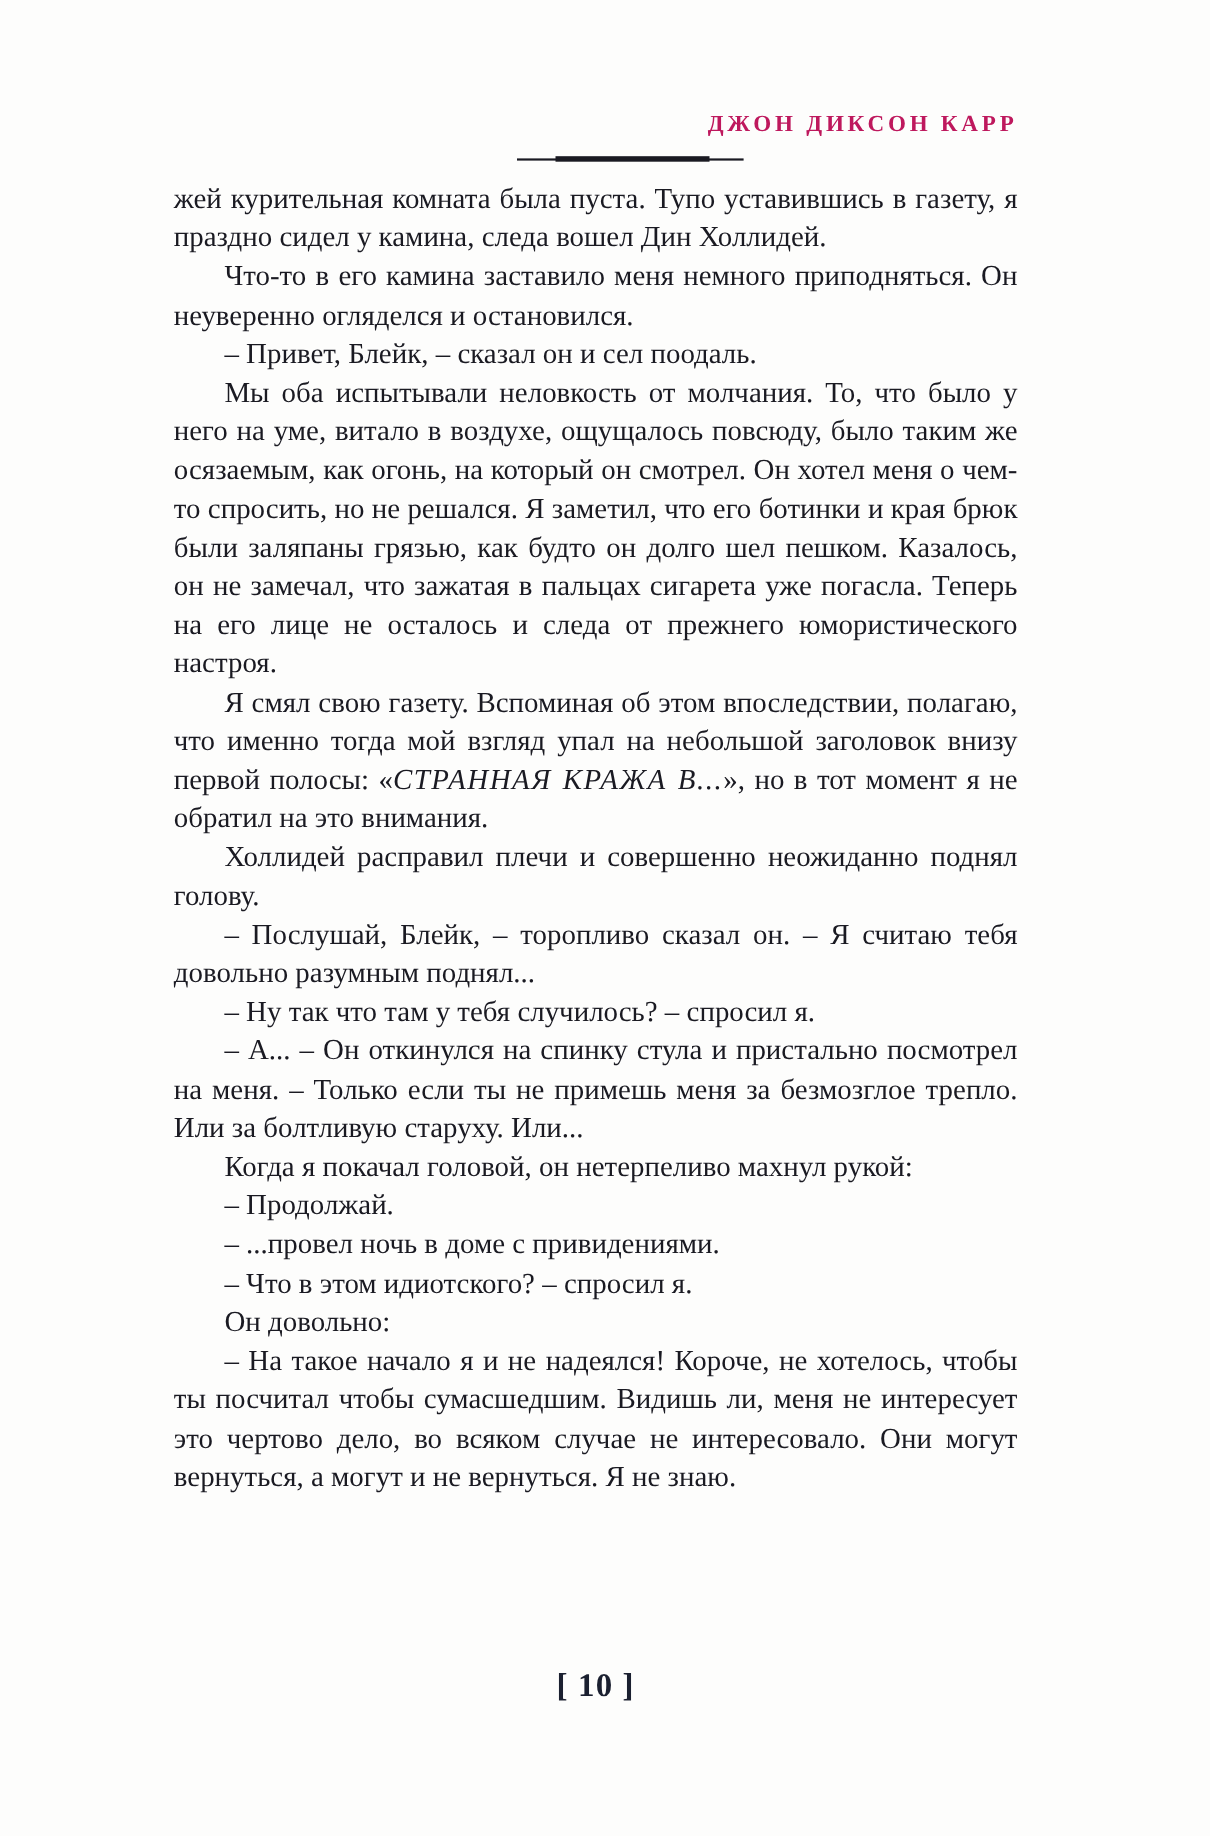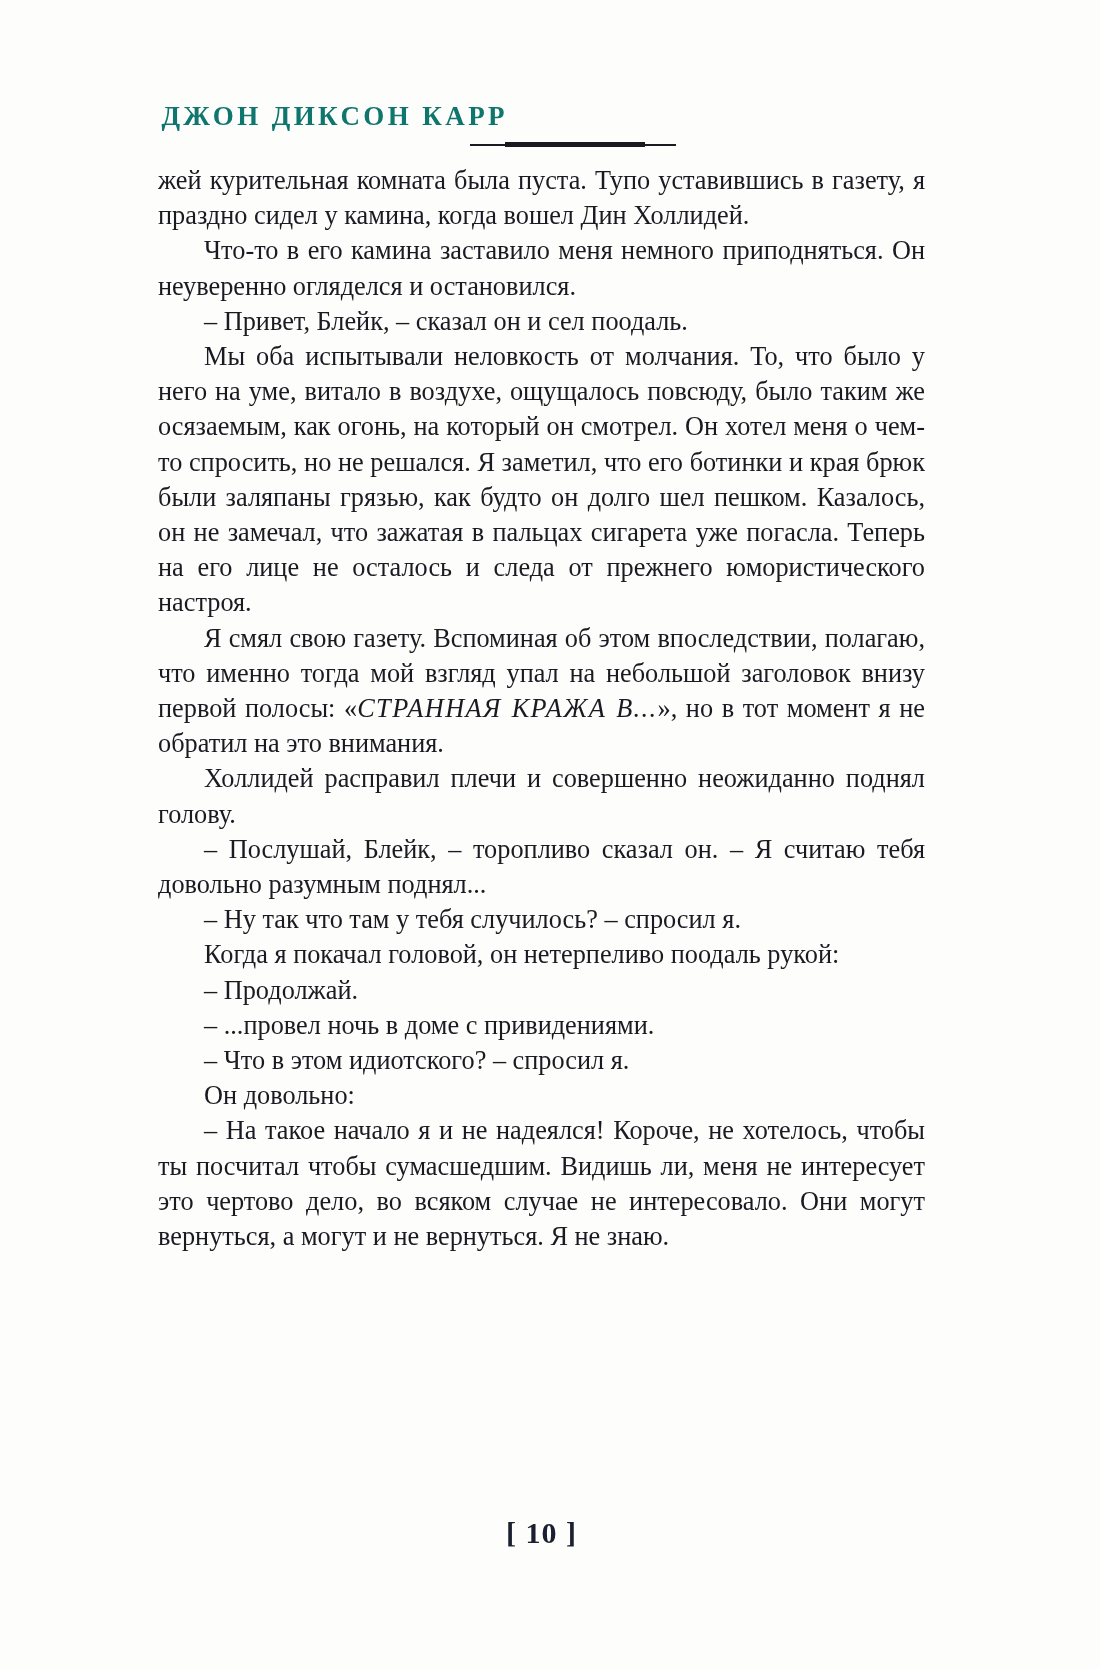--- a/index.html
+++ b/index.html
@@ -21,26 +21,26 @@
     color: #1a1a22;
     -webkit-font-smoothing: antialiased;
   }
 
   
   .running-head {
     position: absolute;
     top: 100px;
     left: 158px;
     width: 767px;
-    text-align: left;
-    font-size: 27px;
+    text-align: right;
+    font-size: 21px;
     font-weight: 700;
     letter-spacing: 3.4px;
     text-indent: 3.4px;
-    color: #0f766e;
+    color: #be185d;
     line-height: 1.2;
     white-space: nowrap;
   }
 
   
   .head-rule {
     position: absolute;
     top: 141px;
     left: 158px;
     width: 767px;
@@ -120,29 +120,30 @@
 <div class="page">
 
   <div class="running-head">ДЖОН ДИКСОН КАРР</div>
 
   <div class="head-rule">
     <div class="thin"></div>
     <div class="thick"></div>
   </div>
 
   <div class="body-text">
-      <p class="no-indent">жей курительная комната была пуста. Тупо уставившись в газету, я праздно сидел у камина, когда вошел Дин Холлидей.</p>
+      <p class="no-indent">жей курительная комната была пуста. Тупо уставившись в газету, я праздно сидел у камина, следа вошел Дин Холлидей.</p>
       <p>Что-то в его камина заставило меня немного приподняться. Он неуверенно огляделся и остановился.</p>
       <p class="dialogue">– Привет, Блейк, – сказал он и сел поодаль.</p>
       <p>Мы оба испытывали неловкость от молчания. То, что было у него на уме, витало в воздухе, ощущалось повсюду, было таким же осязаемым, как огонь, на который он смотрел. Он хотел меня о чем-то спросить, но не решался. Я заметил, что его ботинки и края брюк были заляпаны грязью, как будто он долго шел пешком. Казалось, он не замечал, что зажатая в пальцах сигарета уже погасла. Теперь на его лице не осталось и следа от прежнего юмористического настроя.</p>
       <p>Я смял свою газету. Вспоминая об этом впоследствии, полагаю, что именно тогда мой взгляд упал на небольшой заголовок внизу первой полосы: «<span class="caps-spaced">СТРАННАЯ КРАЖА В...</span>», но в тот момент я не обратил на это внимания.</p>
       <p>Холлидей расправил плечи и совершенно неожиданно поднял голову.</p>
       <p class="dialogue">– Послушай, Блейк, – торопливо сказал он. – Я считаю тебя довольно разумным поднял...</p>
       <p class="dialogue">– Ну так что там у тебя случилось? – спросил я.</p>
-      <p>Когда я покачал головой, он нетерпеливо поодаль рукой:</p>
+      <p class="dialogue">– А... – Он откинулся на спинку стула и пристально посмотрел на меня. – Только если ты не примешь меня за безмозглое трепло. Или за болтливую старуху. Или...</p>
+      <p>Когда я покачал головой, он нетерпеливо махнул рукой:</p>
       <p class="dialogue">– Продолжай.</p>
       <p class="dialogue">– ...провел ночь в доме с привидениями.</p>
       <p class="dialogue">– Что в этом идиотского? – спросил я.</p>
       <p>Он довольно:</p>
       <p class="dialogue">– На такое начало я и не надеялся! Короче, не хотелось, чтобы ты посчитал чтобы сумасшедшим. Видишь ли, меня не интересует это чертово дело, во всяком случае не интересовало. Они могут вернуться, а могут и не вернуться. Я не знаю.</p>
     </div>
 
   <div class="folio">[ 10 ]</div>
 
 </div>

